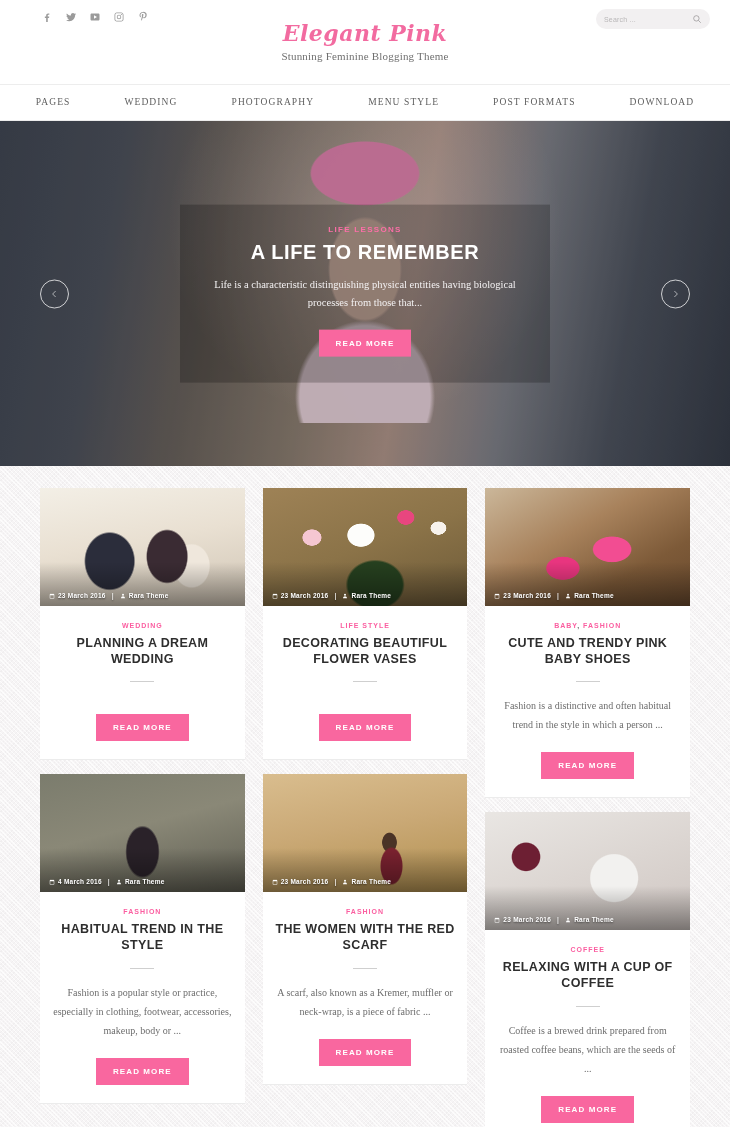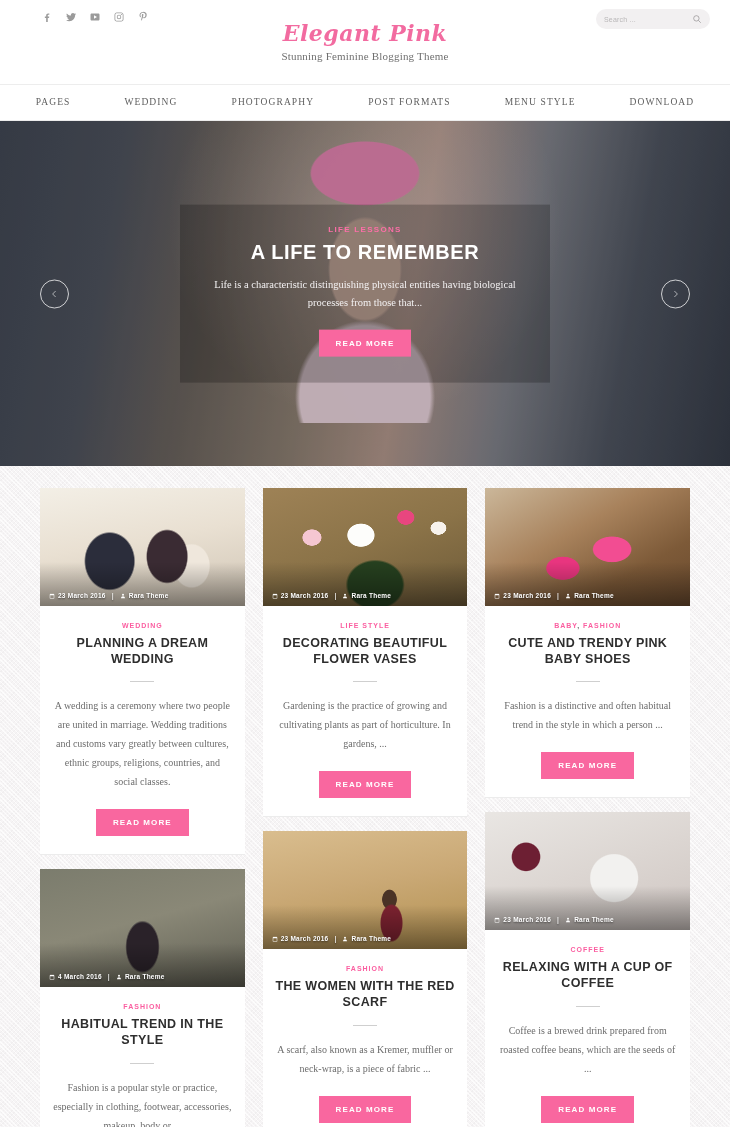--- a/index.html
+++ b/index.html
@@ -369,24 +369,24 @@
       <li>
           <a href="#">PAGES</a>
         </li>
       <li>
           <a href="#">WEDDING</a>
         </li>
       <li>
           <a href="#">PHOTOGRAPHY</a>
         </li>
       <li>
-          <a href="#">POST FORMATS</a>
+          <a href="#">MENU STYLE</a>
         </li>
       <li>
-          <a href="#">MENU STYLE</a>
+          <a href="#">POST FORMATS</a>
         </li>
       <li>
           <a href="#">DOWNLOAD</a>
         </li>
     </ul>
   </nav>
 
   <section class="hero">
     <div class="hero-photo"></div>
 
@@ -433,21 +433,20 @@
               <span>Rara Theme</span>
             </span>
           </div>
         </div>
         <div class="card-body">
           <div class="card-cats">
             <a href="#">WEDDING</a>
           </div>
           <h2 class="card-title">PLANNING A DREAM WEDDING</h2>
           <div class="divider"></div>
-          <p class="card-excerpt">A wedding is a ceremony where two people are united in marriage. Wedding traditions and customs vary greatly between cultures, ethnic groups, religions, countries, and social classes.</p>
           <a class="btn-readmore" href="#">READ MORE</a>
         </div>
       </article>
 
       <article class="card">
         <div class="card-thumb">
           <div class="thumb-img thumb-sunglasses"></div>
           <div class="thumb-shade"></div>
           <div class="thumb-meta">
             <span class="mi">
@@ -501,21 +500,20 @@
               <span>Rara Theme</span>
             </span>
           </div>
         </div>
         <div class="card-body">
           <div class="card-cats">
             <a href="#">LIFE STYLE</a>
           </div>
           <h2 class="card-title">DECORATING BEAUTIFUL FLOWER VASES</h2>
           <div class="divider"></div>
-          <p class="card-excerpt">Gardening is the practice of growing and cultivating plants as part of horticulture. In gardens, ...</p>
           <a class="btn-readmore" href="#">READ MORE</a>
         </div>
       </article>
 
       <article class="card">
         <div class="card-thumb">
           <div class="thumb-img thumb-field"></div>
           <div class="thumb-shade"></div>
           <div class="thumb-meta">
             <span class="mi">

